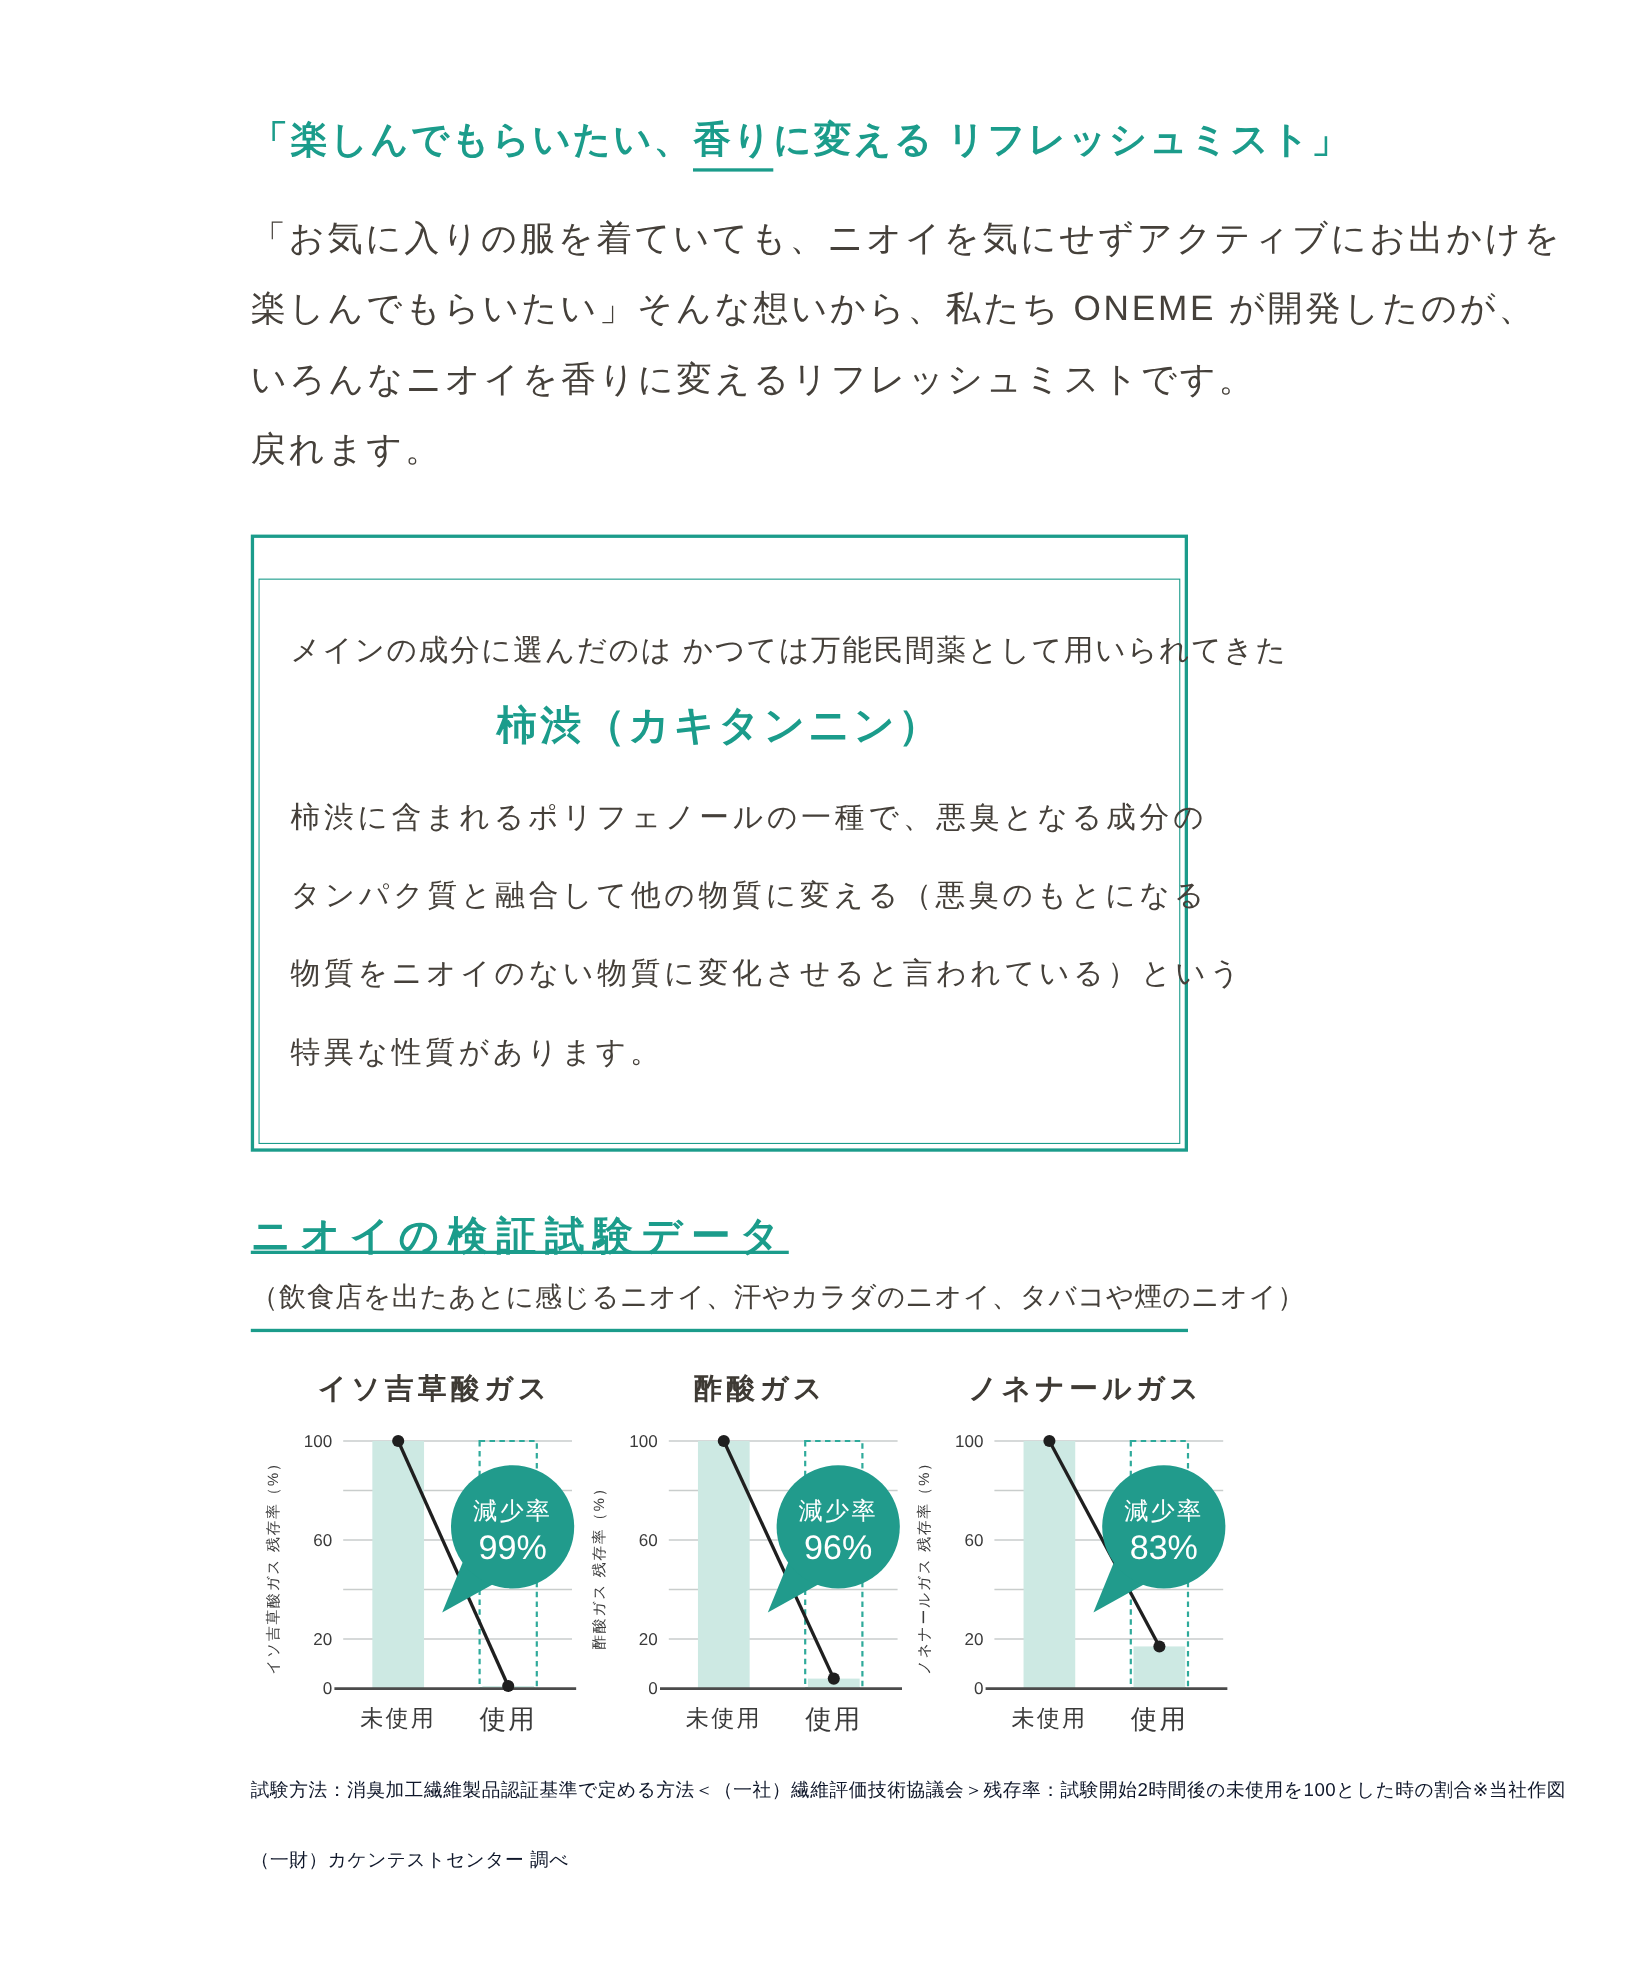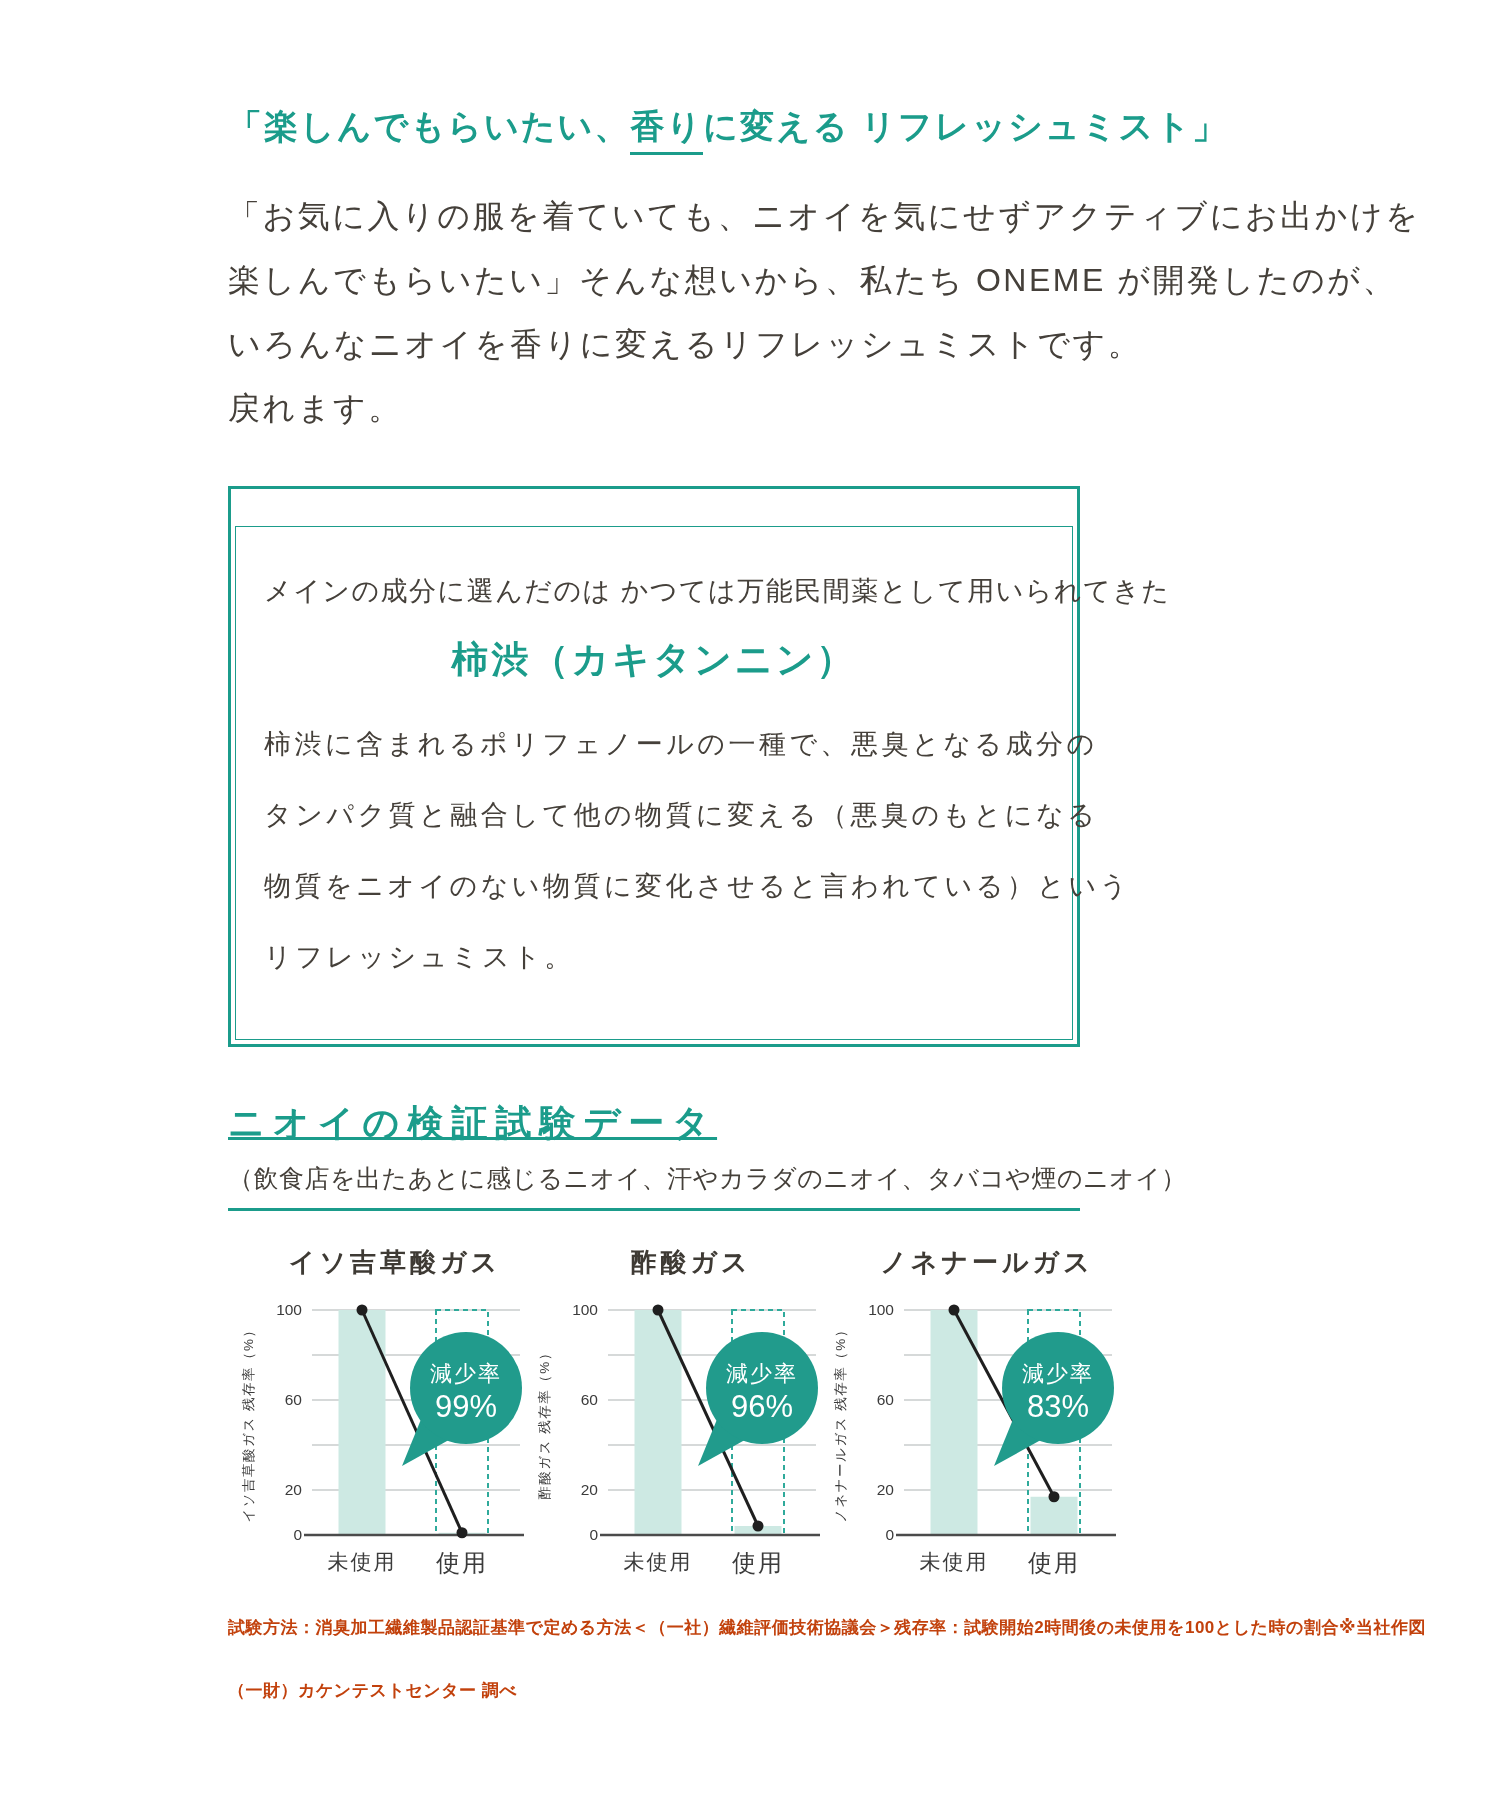--- a/index.html
+++ b/index.html
@@ -35,21 +35,21 @@
   .test-heading{margin-top:52px;font-size:36px;font-weight:700;
     color:var(--accent);letter-spacing:8px;text-decoration:underline;}
   .test-subheading{margin-top:14px;text-align:left;font-size:25px;letter-spacing:0.5px;
     white-space:nowrap;}
   .test-rule{margin-top:13px;height:3px;background:var(--accent);}
   .charts{display:flex;gap:10px;width:880px;margin:34px 0 0 10px;}
   .chart{width:286px;}
   .chart-title{text-align:center;font-size:26px;font-weight:600;letter-spacing:4px;
     color:#3e3a34;padding-left:28px;white-space:nowrap;}
   .chart svg{display:block;margin-top:8px;}
-  .footnotes{margin-top:28px;font-size:17px;letter-spacing:0.5px;color:#c2410c;font-weight:bold;}
+  .footnotes{margin-top:28px;font-size:17px;letter-spacing:0.5px;color:#0f172a;}
   .footnotes .row1{display:flex;justify-content:space-between;white-space:nowrap;}
   .footnotes .row2{margin-top:40px;white-space:nowrap;}
 </style>
 </head>
 <body>
 
 <div class="page">
   <div class="content">
 
     <div class="main-title">
@@ -64,21 +64,21 @@
     </div>
 
     <div class="kaki-box">
       <div class="kaki-box-inner">
         <div class="kaki-lead">メインの成分に選んだのは かつては万能民間薬として用いられてきた</div>
         <div class="kaki-name">柿渋（カキタンニン）</div>
         <div class="kaki-body">
           <div class="line">柿渋に含まれるポリフェノールの一種で、悪臭となる成分の</div>
           <div class="line">タンパク質と融合して他の物質に変える（悪臭のもとになる</div>
           <div class="line">物質をニオイのない物質に変化させると言われている）という</div>
-          <div class="line">リフレッシュミスト。</div>
+          <div class="line">特異な性質があります。</div>
         </div>
       </div>
     </div>
 
     <div class="test-heading">ニオイの検証試験データ</div>
     <div class="test-subheading">（飲食店を出たあとに感じるニオイ、汗やカラダのニオイ、タバコや煙のニオイ）</div>
     <div class="test-rule"></div>
 
     <div class="charts">
       <div class="chart">

